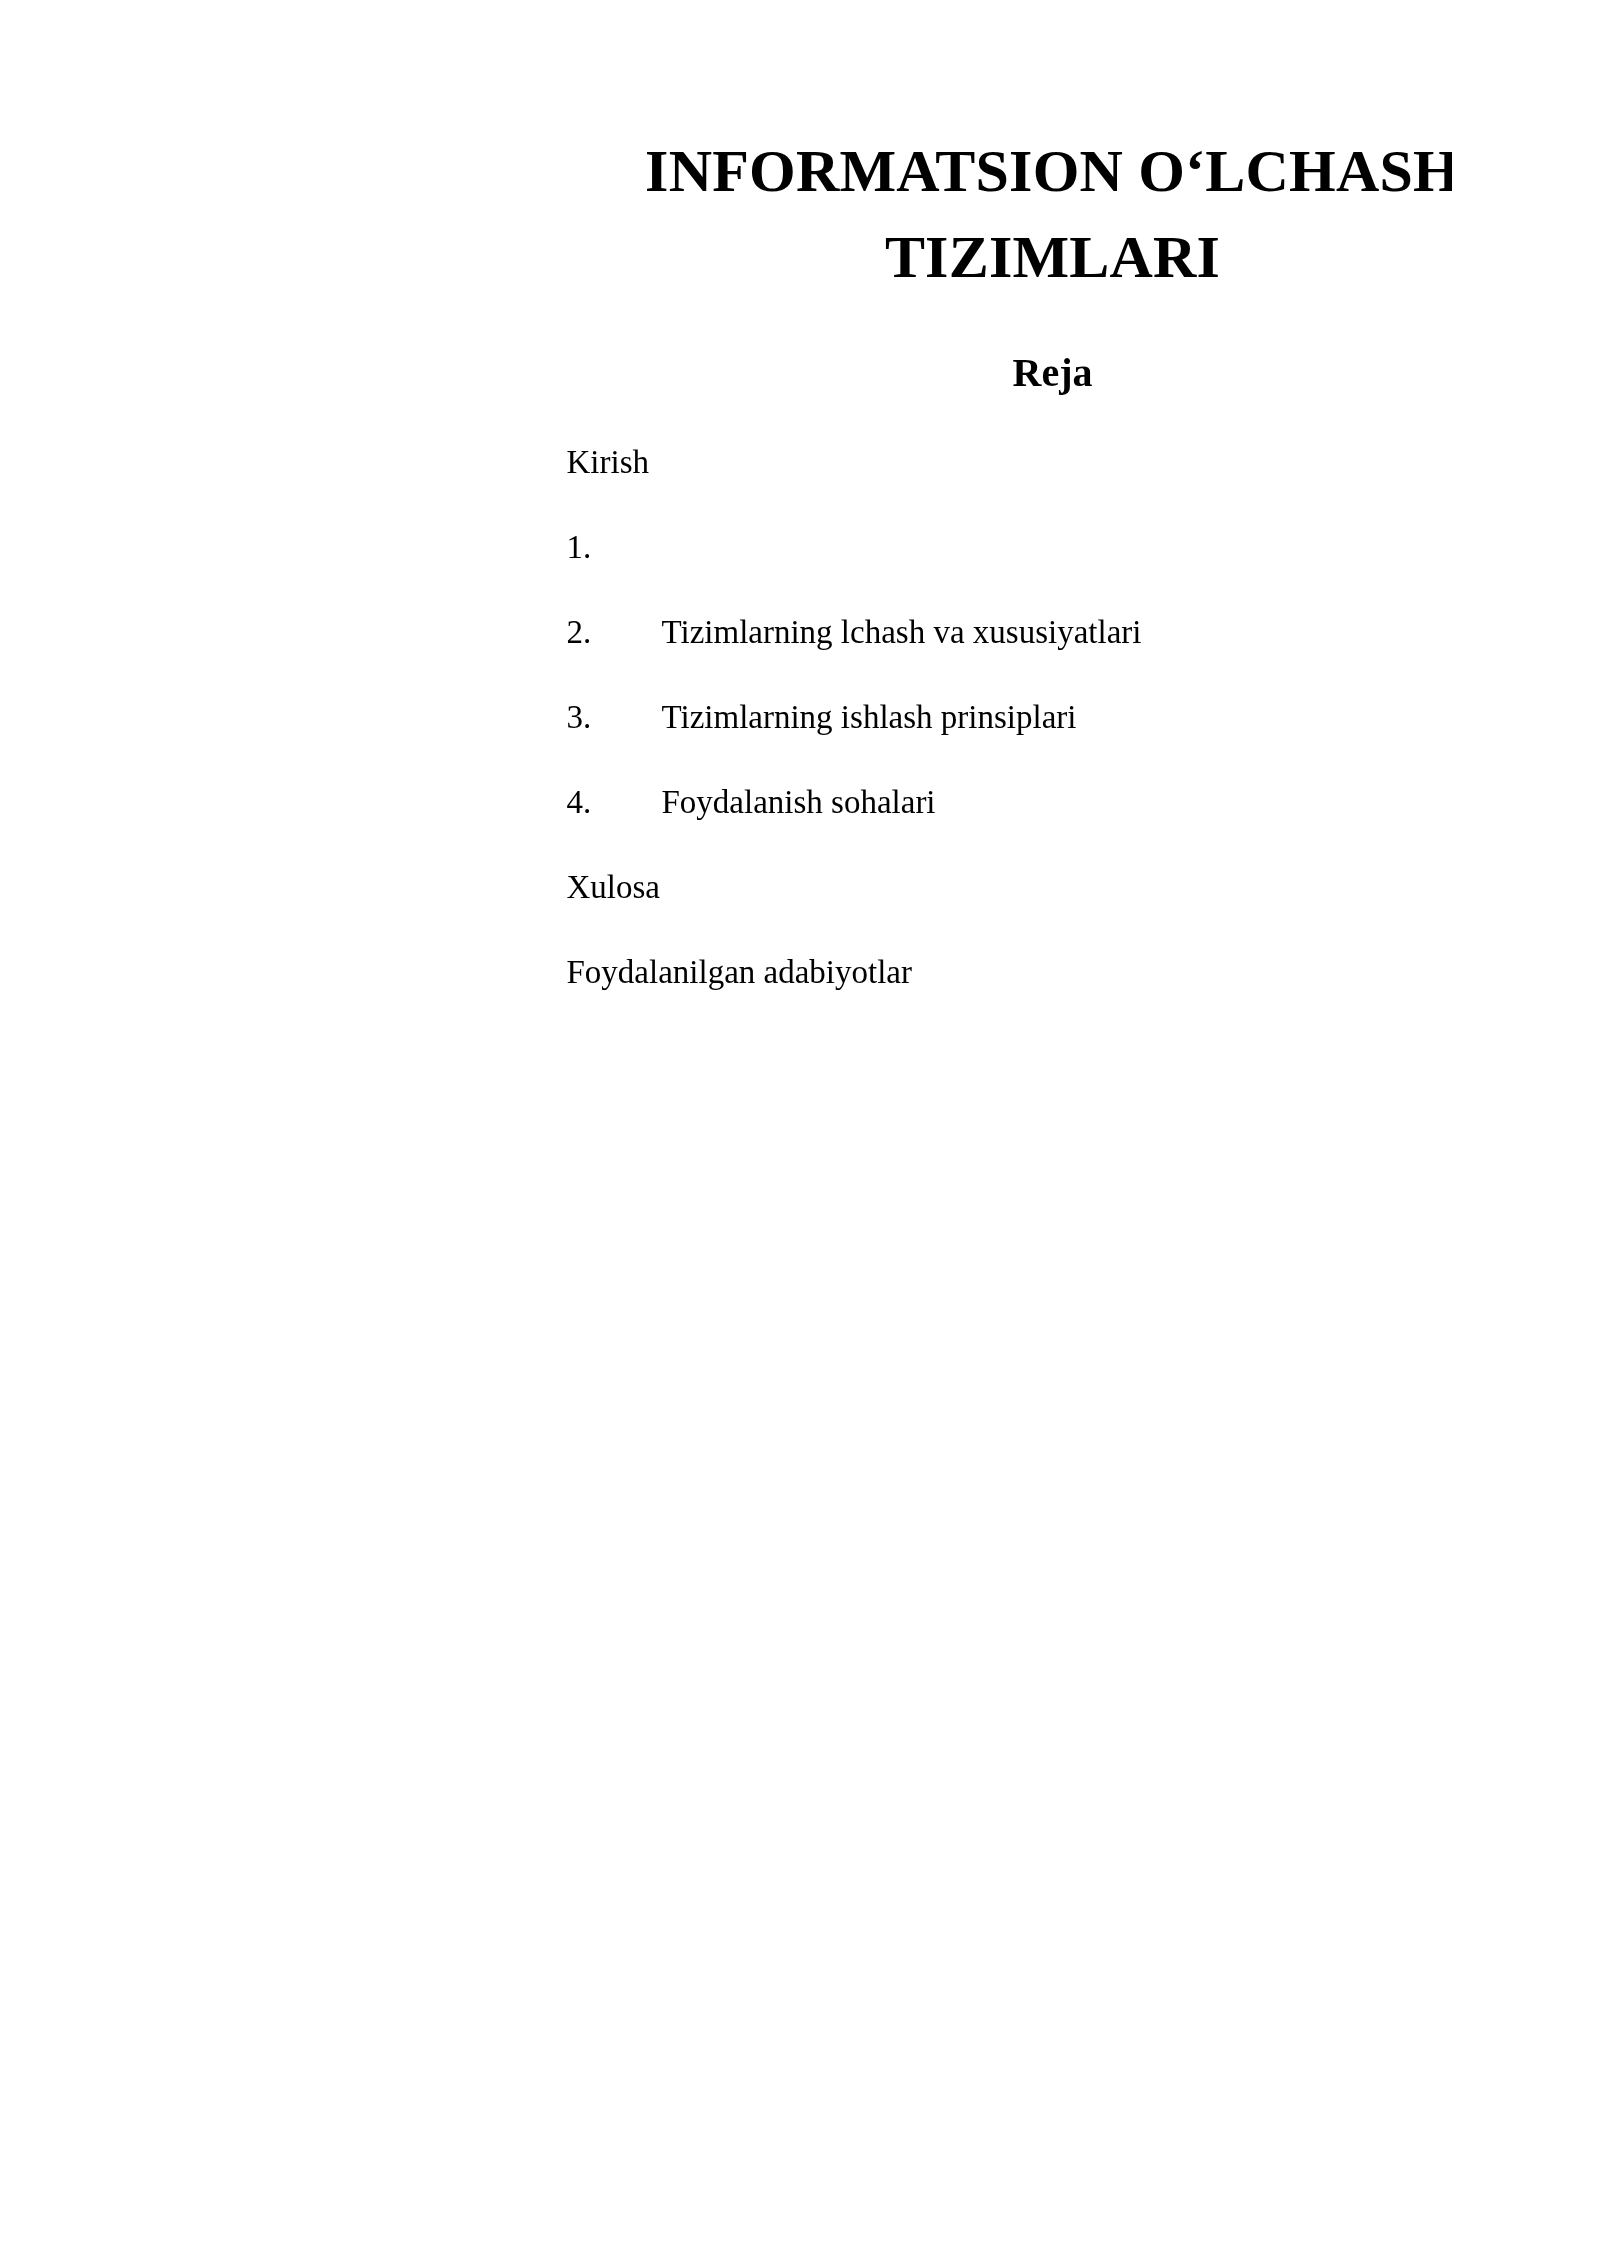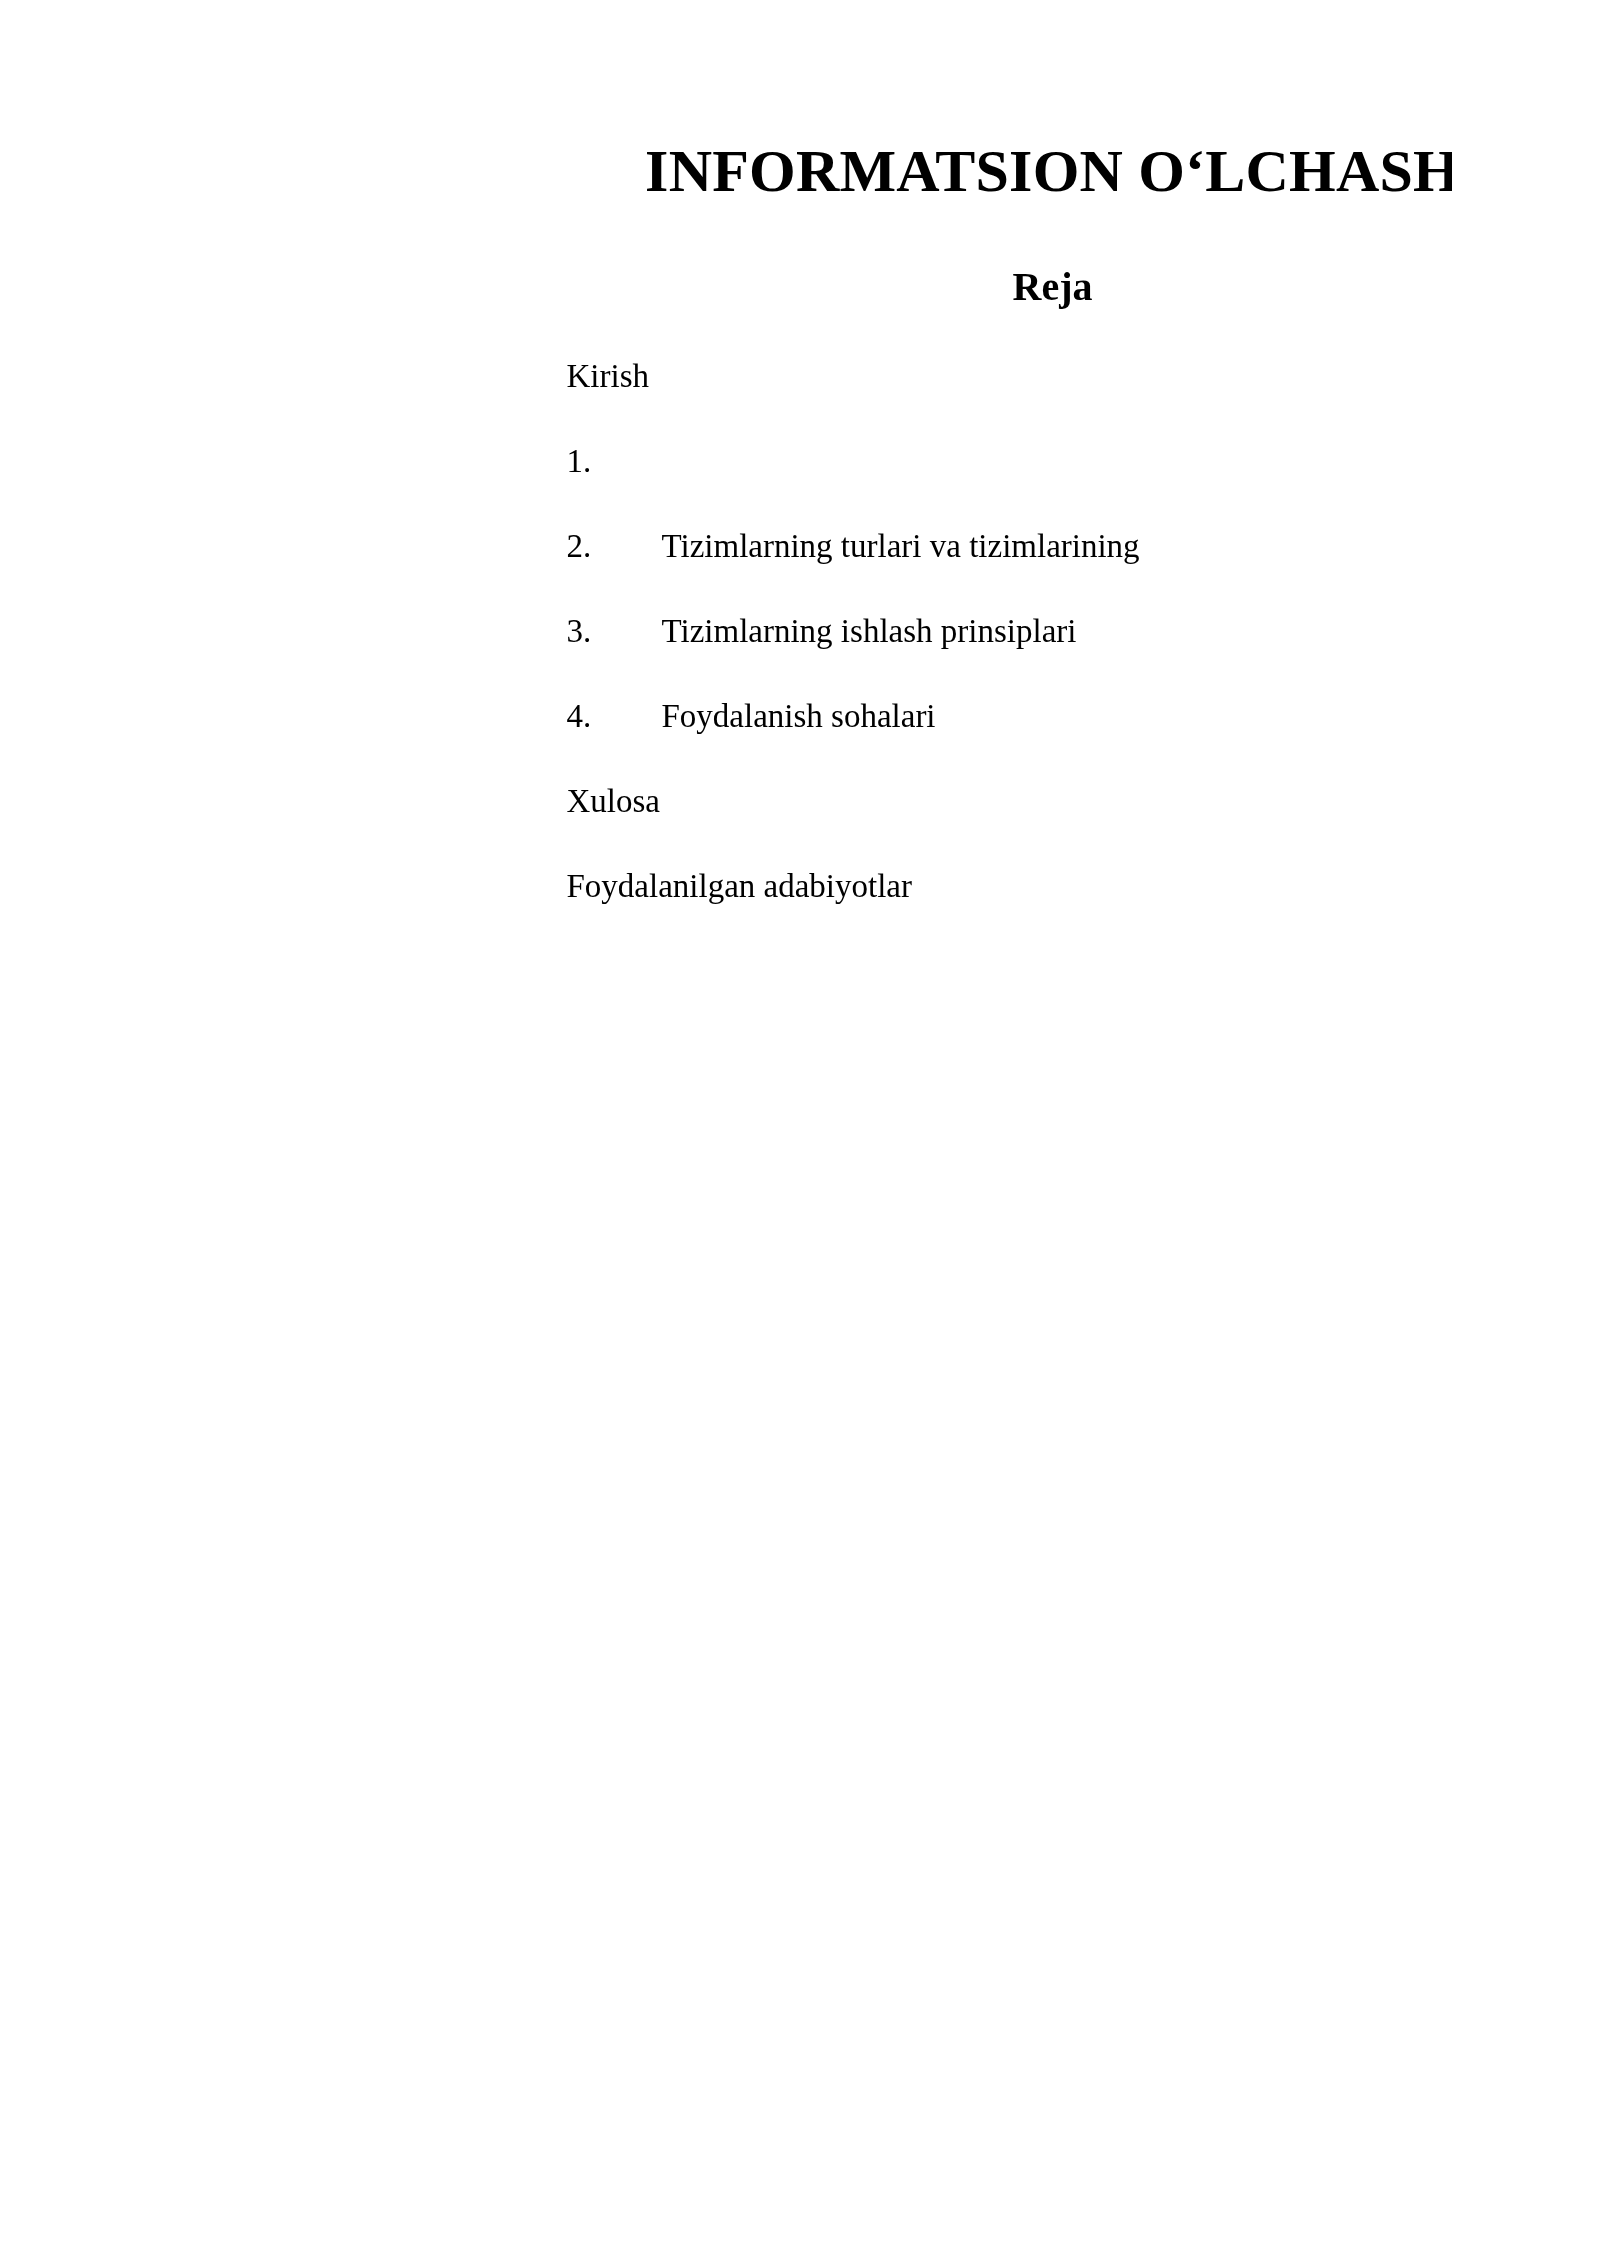--- a/index.html
+++ b/index.html
@@ -99,33 +99,34 @@
   }
 </style>
 </head>
 <body>
 
 <div class="page">
   <div class="content">
 
     <h1 class="doc-title">
       <span class="title-line">INFORMATSION O‘LCHASH</span>
+      <span class="title-line">TIZIMLARI</span>
     </h1>
 
     <h2 class="reja-heading">Reja</h2>
 
     <p class="body-line">Kirish</p>
 
     <ol class="toc-list">
       <li class="toc-item">
         <span class="toc-num">1.</span>
       </li>
       <li class="toc-item">
         <span class="toc-num">2.</span>
-        <span class="toc-text">Tizimlarning turlari va tizimlarining</span>
+        <span class="toc-text">Tizimlarning lchash va xususiyatlari</span>
       </li>
       <li class="toc-item">
         <span class="toc-num">3.</span>
         <span class="toc-text">Tizimlarning ishlash prinsiplari</span>
       </li>
       <li class="toc-item">
         <span class="toc-num">4.</span>
         <span class="toc-text">Foydalanish sohalari</span>
       </li>
     </ol>

